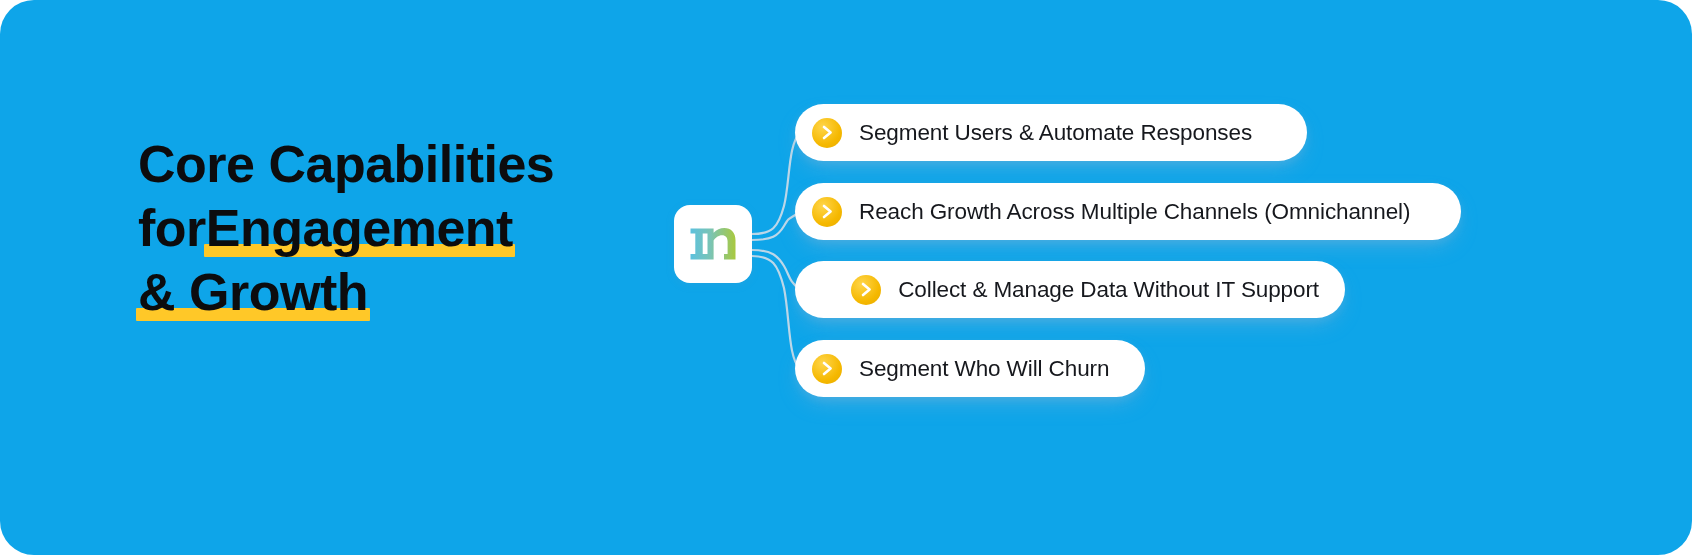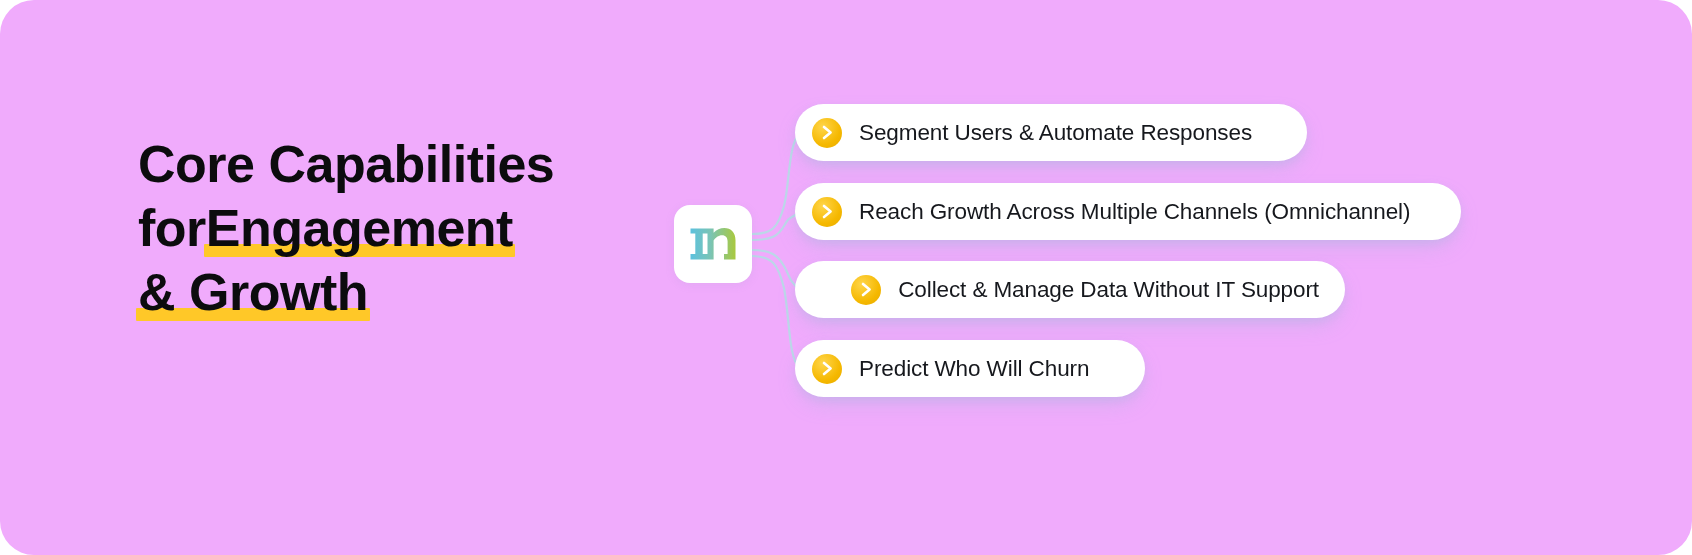--- a/index.html
+++ b/index.html
@@ -13,21 +13,21 @@
     overflow: hidden;
     font-family: "Liberation Sans", sans-serif;
   }
 
   
   .canvas {
     position: absolute;
     left: 0; top: 0;
     width: 1692px;
     height: 555px;
-    background: #f0abfc;
+    background: #0ea5e9;
     border-radius: 34px;
     overflow: hidden;
   }
 
   
   .heading {
     position: absolute;
     left: 138px;
     top: 132px;
     width: 520px;
@@ -222,17 +222,17 @@
       </span>
       <span class="pill-label">Collect &amp; Manage Data Without IT Support</span>
     </div>
 
     <div class="pill pill-4">
       <span class="chev">
         <svg width="11" height="15" viewBox="0 0 11 15">
           <path d="M2 2 L8.6 7.5 L2 13" fill="none" stroke="#ffffff" stroke-width="2.6" stroke-linecap="round" stroke-linejoin="round"></path>
         </svg>
       </span>
-      <span class="pill-label">Predict Who Will Churn</span>
+      <span class="pill-label">Segment Who Will Churn</span>
     </div>
 
   </div>
 </div>
 
 </body></html>

